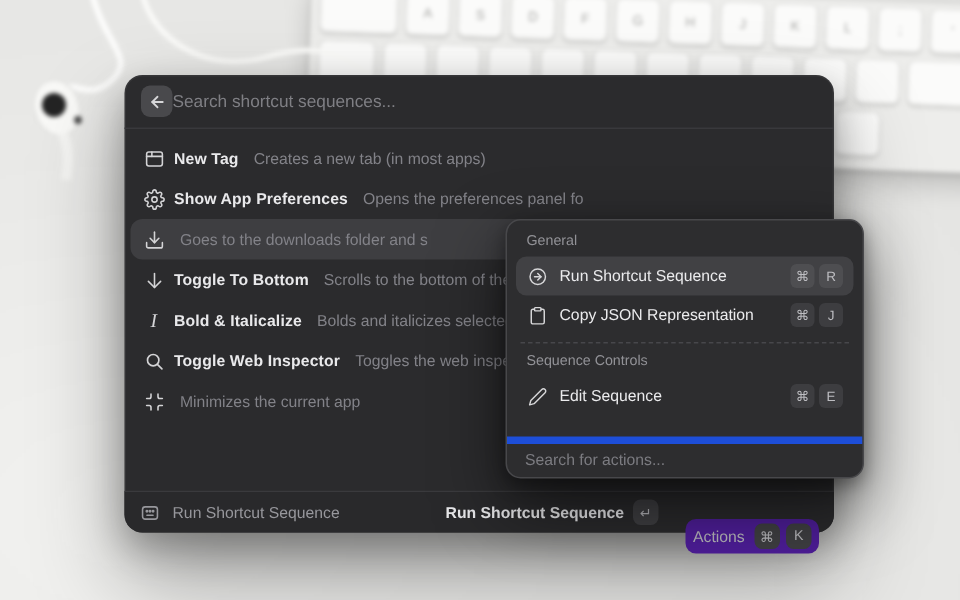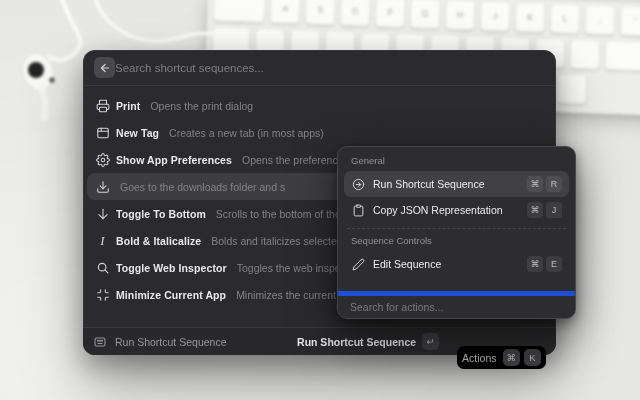--- a/index.html
+++ b/index.html
@@ -45,21 +45,21 @@
 
   .footer { position:absolute; left:0; right:0; bottom:0; height:28px; display:flex; align-items:center;
     gap:6px; padding:0 10px; border-top:1px solid #3a3a3d; background:#29292b;
     border-radius:0 0 12px 12px; }
   .f-ctx { font-size:10.5px; color:#97979c; margin-left:2px; }
   .f-spacer { flex:1; }
   .f-primary { font-size:10.5px; font-weight:700; color:#e6e6e8; }
   .keycap { min-width:17px; height:17px; padding:0 4px; background:#3e3e41; border-radius:5px;
     color:#b4b4b8; font-size:9.5px; display:flex; align-items:center; justify-content:center; }
   .f-group { display:flex; align-items:center; gap:4px; padding:3px 5px; border-radius:7px;
-    background:#000000; cursor:pointer;margin-top:32px; }
+    background:#4c1d95; cursor:pointer;margin-top:32px; }
   .f-actions { font-size:10.5px; color:#b2b2b6; margin-right:2px; }
   .appicon { color:#98989d; display:flex; }
 
   
   .menu { position:absolute; left:337px; top:146px; width:239px; z-index:3;
     background:#2d2d2f; border:1px solid #48484b; border-radius:10px; overflow:hidden;
     box-shadow:0 18px 45px rgba(0,0,0,0.55), 0 4px 12px rgba(0,0,0,0.35); }
   .menu-list { height:144px; overflow:hidden; padding:7px 6px 0; }
   .m-header { font-size:9.5px; color:#929297; padding:1px 7px 5px; }
   .m-item { display:flex; align-items:center; gap:8px; height:26px; padding:0 7px; border-radius:7px; }
@@ -146,31 +146,20 @@
       <svg width="12" height="12" viewBox="0 0 24 24" fill="none" stroke="currentColor" stroke-width="2.4" stroke-linecap="round" stroke-linejoin="round">
         <path d="M19 12H5"></path>
           <path d="M12 19l-7-7 7-7"></path>
       </svg>
     </div>
     <input class="search-input" type="text" placeholder="Search shortcut sequences..." style="">
   </div>
 
   <div class="list">
 
-    <div class="lrow">
-      <span class="licon">
-        <svg width="14" height="14" viewBox="0 0 24 24" fill="none" stroke="currentColor" stroke-width="1.8" stroke-linecap="round" stroke-linejoin="round">
-            <polyline points="6 9 6 2 18 2 18 9"></polyline>
-            <path d="M6 18H4a2 2 0 0 1-2-2v-5a2 2 0 0 1 2-2h16a2 2 0 0 1 2 2v5a2 2 0 0 1-2 2h-2"></path>
-            <rect x="6" y="14" width="12" height="8" rx="1"></rect>
-          </svg>
-      </span>
-      <span class="ltitle">Print</span>
-      <span class="lsub">Opens the print dialog</span>
-    </div>
 
     <div class="lrow">
       <span class="licon">
         <svg width="14" height="14" viewBox="0 0 24 24" fill="none" stroke="currentColor" stroke-width="1.8" stroke-linecap="round" stroke-linejoin="round">
             <rect x="3" y="4" width="18" height="16" rx="2.5"></rect>
             <path d="M3 9h18"></path>
             <path d="M9 4v5"></path>
           </svg>
       </span>
       <span class="ltitle">New Tag</span>
@@ -231,21 +220,20 @@
 
     <div class="lrow">
       <span class="licon">
         <svg width="14" height="14" viewBox="0 0 24 24" fill="none" stroke="currentColor" stroke-width="1.8" stroke-linecap="round" stroke-linejoin="round">
             <path d="M8 3v3a2 2 0 0 1-2 2H3"></path>
             <path d="M21 8h-3a2 2 0 0 1-2-2V3"></path>
             <path d="M3 16h3a2 2 0 0 1 2 2v3"></path>
             <path d="M16 21v-3a2 2 0 0 1 2-2h3"></path>
           </svg>
       </span>
-      <span class="ltitle">Minimize Current App</span>
       <span class="lsub">Minimizes the current app</span>
     </div>
 
   </div>
 
   <div class="footer">
     <span class="appicon">
       <svg width="14" height="14" viewBox="0 0 24 24" fill="none" stroke="currentColor" stroke-width="1.8" stroke-linecap="round">
           <rect x="3.5" y="5" width="17" height="14" rx="3"></rect>
           <circle cx="8.5" cy="10" r="0.8" fill="currentColor"></circle>

